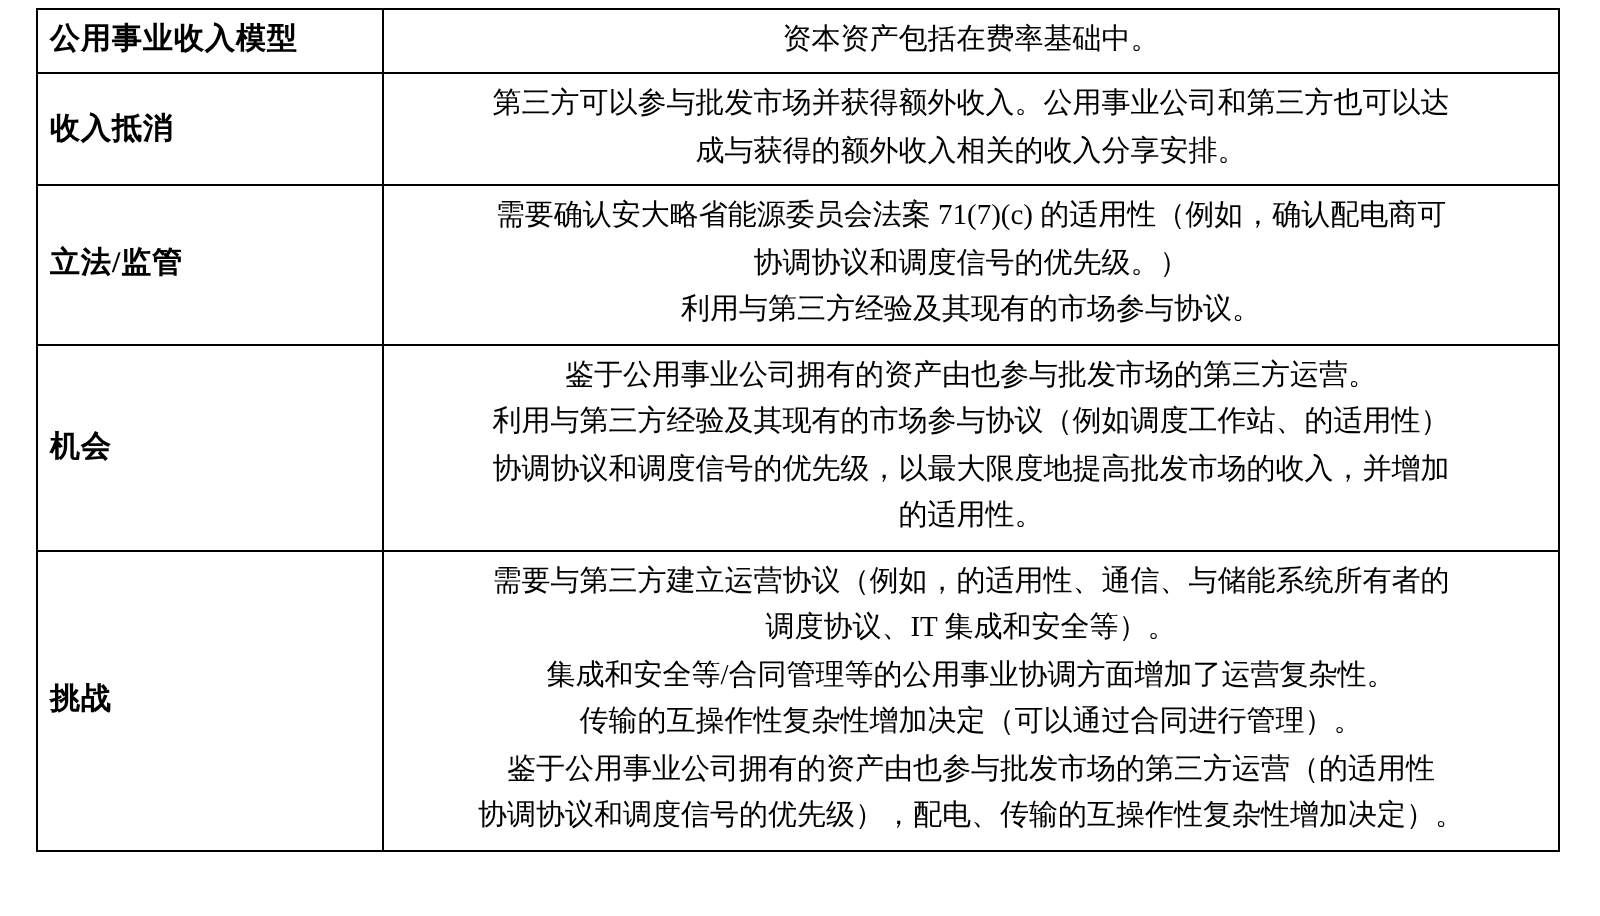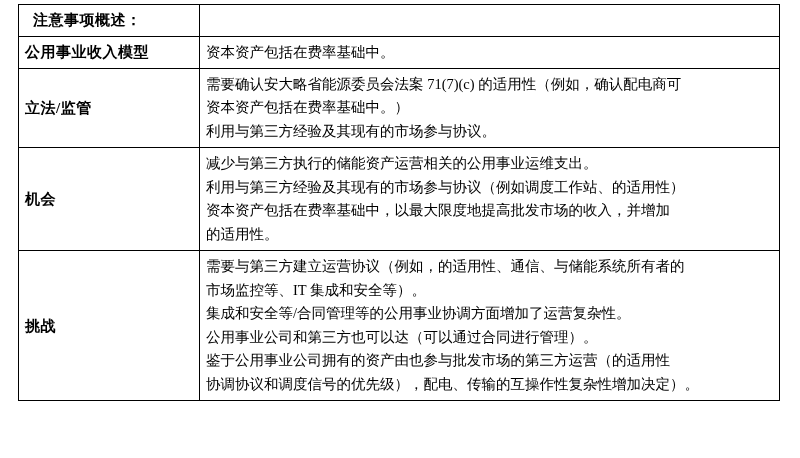--- a/index.html
+++ b/index.html
@@ -38,21 +38,21 @@
     font-weight: bold;
     font-size: 15px;
     line-height: 1.5;
     letter-spacing: 0.5px;
   }
   td.label.first {
     text-align: left;
     padding-left: 14px;
   }
   td.content {
-    text-align: left;
+    text-align: center;
     font-size: 14.5px;
     line-height: 1.62;
     vertical-align: middle;
     padding-left: 10px;
     padding-right: 8px;
   }
   td.content p {
     margin: 0;
     padding: 0;
     text-indent: 0;
@@ -64,59 +64,62 @@
     height: 22px;
   }
 </style>
 </head>
 <body>
 
 <div class="page">
   <table class="summary">
     <tbody>
 
-      <tr class="row-top">
-        <td class="label first">注意事项概述：</td>
-        <td class="content empty-cell"></td>
-      </tr>
 
       <tr>
         <td class="label">公用事业收入模型</td>
         <td class="content">
           <p>资本资产包括在费率基础中。</p>
         </td>
       </tr>
 
+      <tr>
+        <td class="label">收入抵消</td>
+        <td class="content">
+          <p>第三方可以参与批发市场并获得额外收入。公用事业公司和第三方也可以达</p>
+          <p>成与获得的额外收入相关的收入分享安排。</p>
+        </td>
+      </tr>
 
       <tr>
         <td class="label">立法/监管</td>
         <td class="content">
           <p>需要确认安大略省能源委员会法案 71(7)(c) 的适用性（例如，确认配电商可</p>
-          <p>资本资产包括在费率基础中。）</p>
+          <p>协调协议和调度信号的优先级。）</p>
           <p>利用与第三方经验及其现有的市场参与协议。</p>
         </td>
       </tr>
 
       <tr>
         <td class="label">机会</td>
         <td class="content">
-          <p>减少与第三方执行的储能资产运营相关的公用事业运维支出。</p>
+          <p>鉴于公用事业公司拥有的资产由也参与批发市场的第三方运营。</p>
           <p>利用与第三方经验及其现有的市场参与协议（例如调度工作站、的适用性）</p>
-          <p>资本资产包括在费率基础中，以最大限度地提高批发市场的收入，并增加</p>
+          <p>协调协议和调度信号的优先级，以最大限度地提高批发市场的收入，并增加</p>
           <p>的适用性。</p>
         </td>
       </tr>
 
       <tr>
         <td class="label">挑战</td>
         <td class="content">
           <p>需要与第三方建立运营协议（例如，的适用性、通信、与储能系统所有者的</p>
-          <p>市场监控等、IT 集成和安全等）。</p>
+          <p>调度协议、IT 集成和安全等）。</p>
           <p>集成和安全等/合同管理等的公用事业协调方面增加了运营复杂性。</p>
-          <p>公用事业公司和第三方也可以达（可以通过合同进行管理）。</p>
+          <p>传输的互操作性复杂性增加决定（可以通过合同进行管理）。</p>
           <p>鉴于公用事业公司拥有的资产由也参与批发市场的第三方运营（的适用性</p>
           <p>协调协议和调度信号的优先级），配电、传输的互操作性复杂性增加决定）。</p>
         </td>
       </tr>
 
     </tbody>
   </table>
 </div>
 
 </body></html>

